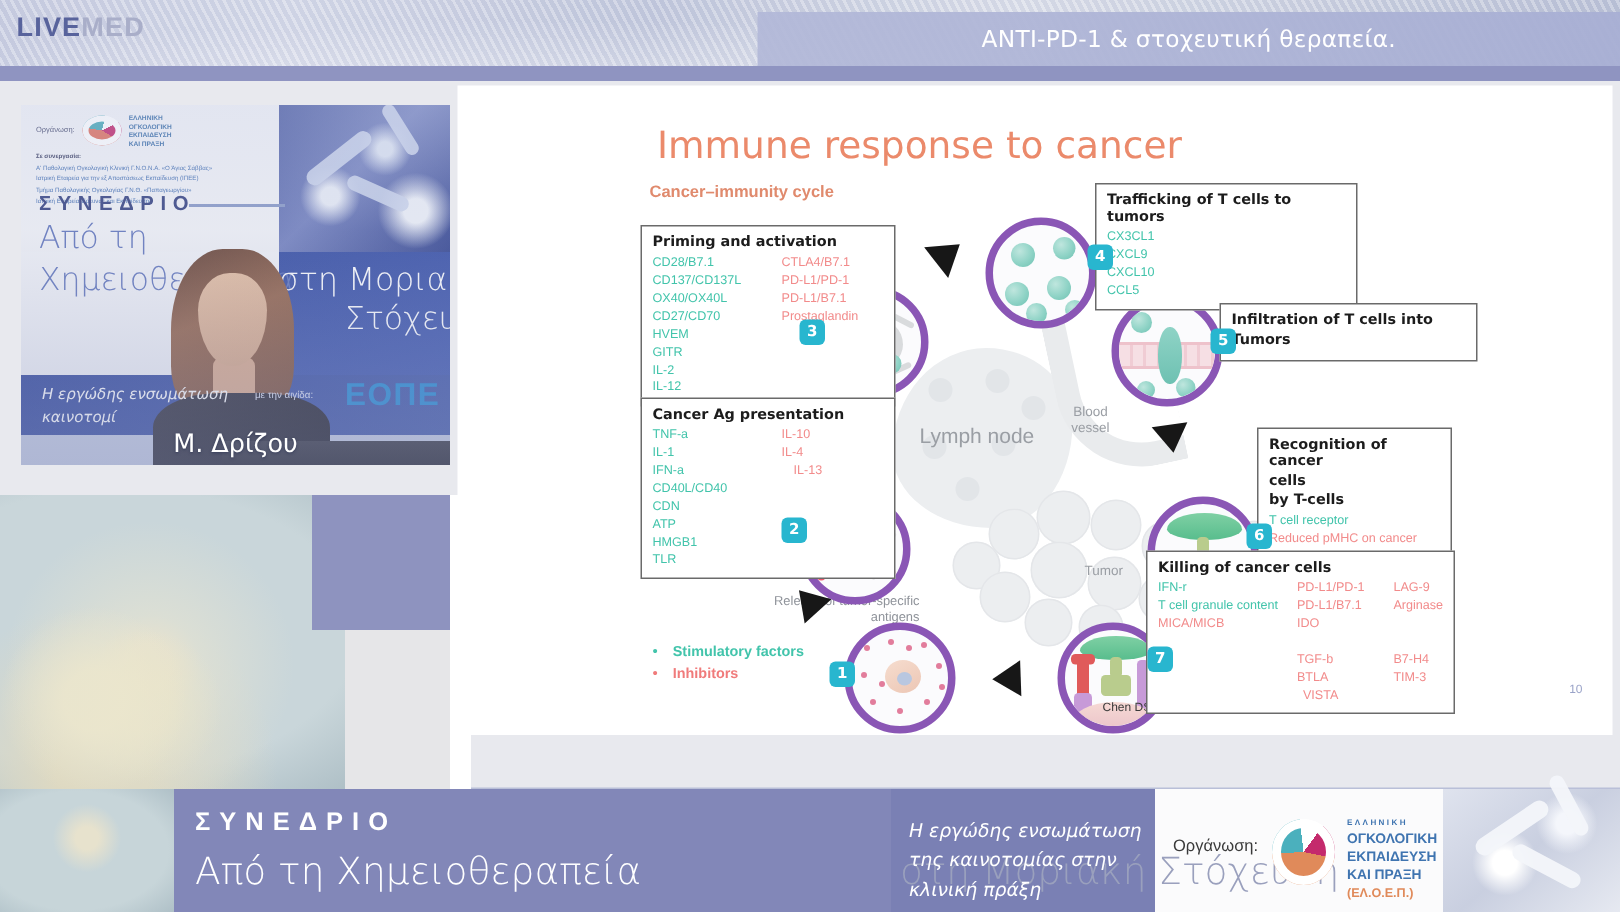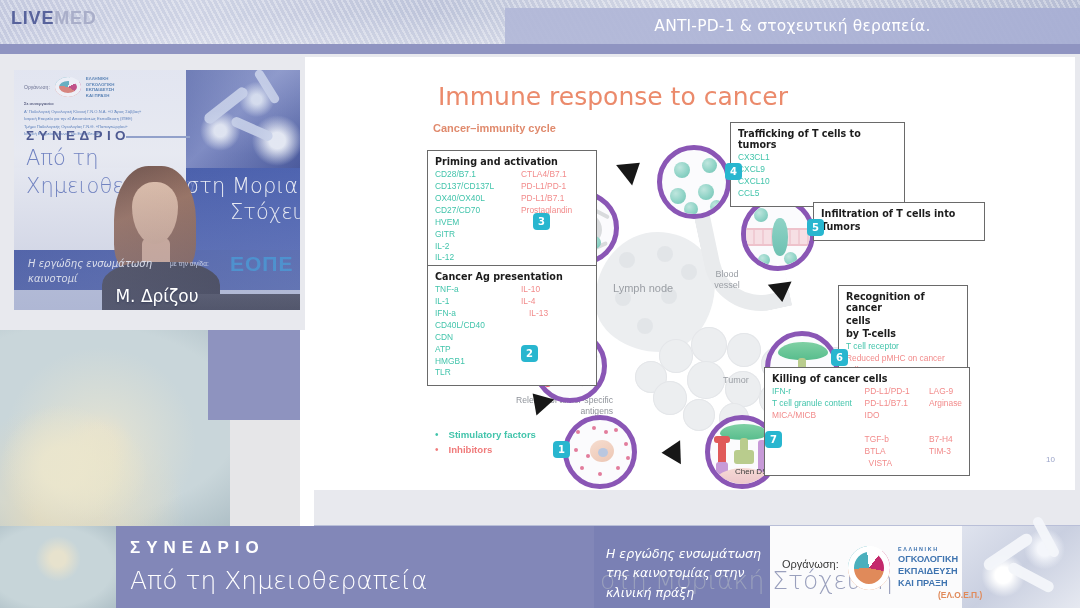--- a/index.html
+++ b/index.html
@@ -209,21 +209,21 @@
   .lymph-node {
     position: absolute; left: 290px; top: 175px; width: 120px; height: 120px;
     background: #eceef0; border-radius: 52% 48% 45% 55% / 58% 42% 58% 42%;
   }
   .lymph-dots { position: absolute; inset: 0; }
   .lymph-dots i {
     position: absolute; width: 16px; height: 16px; border-radius: 50%;
     background: #e2e5e8;
   }
   .lymph-txt {
-    position: absolute; left: 308px; top: 225px; font-size: 11px; color: #9a9ea4;
+    position: absolute; left: 308px; top: 225px; font-size: 14px; color: #9a9ea4;
   }
   .vessel {
     position: absolute; left: 398px; top: 140px; width: 78px; height: 118px;
     border-left: 16px solid #e9ebed; border-bottom: 16px solid #e9ebed;
     border-bottom-left-radius: 58px;
     transform: rotate(-12deg);
   }
   .vessel2 {
     position: absolute; left: 440px; top: 128px; width: 42px; height: 42px;
     border-top: 16px solid #e9ebed; border-right: 16px solid #e9ebed;
@@ -374,21 +374,21 @@
     border-radius: 50%;
     background:
       conic-gradient(from 195deg, #e08a5a 0 20%, #4bb0bd 20% 44%, #ffffff 44% 56%, #c42a6c 56% 74%, #e08a5a 74% 100%);
     box-shadow: inset 0 0 0 6px #ffffff;
   }
   .bt-logo-txt {
     position: absolute; left: 898px; top: 20px; font-size: 9.2px; line-height: 1.32;
     color: #3f74b0; font-weight: bold;
   }
   .bt-logo-txt .tiny { font-size: 5.4px; letter-spacing: 1.6px; }
-  .bt-logo-txt .orange { color: #e08a5a; font-size: 8.4px; margin-left: 40px; }
+  .bt-logo-txt .orange { color: #e08a5a; font-size: 8.4px; }
 </style>
 </head>
 <body>
 
 <div id="bg-root">
   <div class="bg-mid"></div>
   <div class="bg-marble"></div>
   <div class="bg-marble2"></div>
   <div class="bg-slab-a"></div>
   <div class="bg-right-white"></div>

